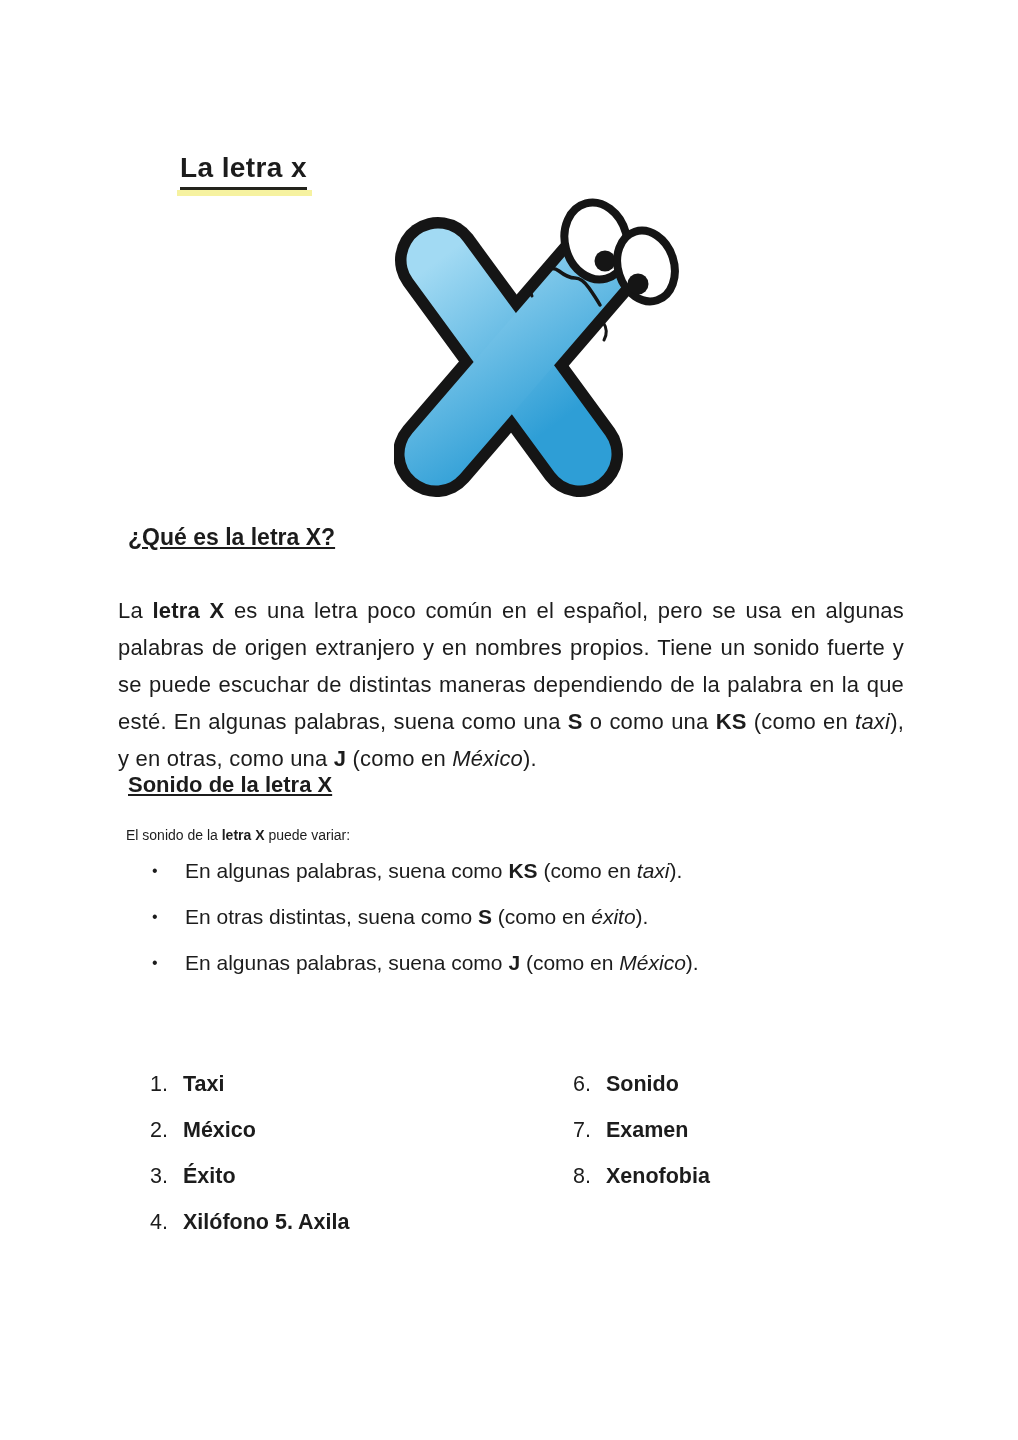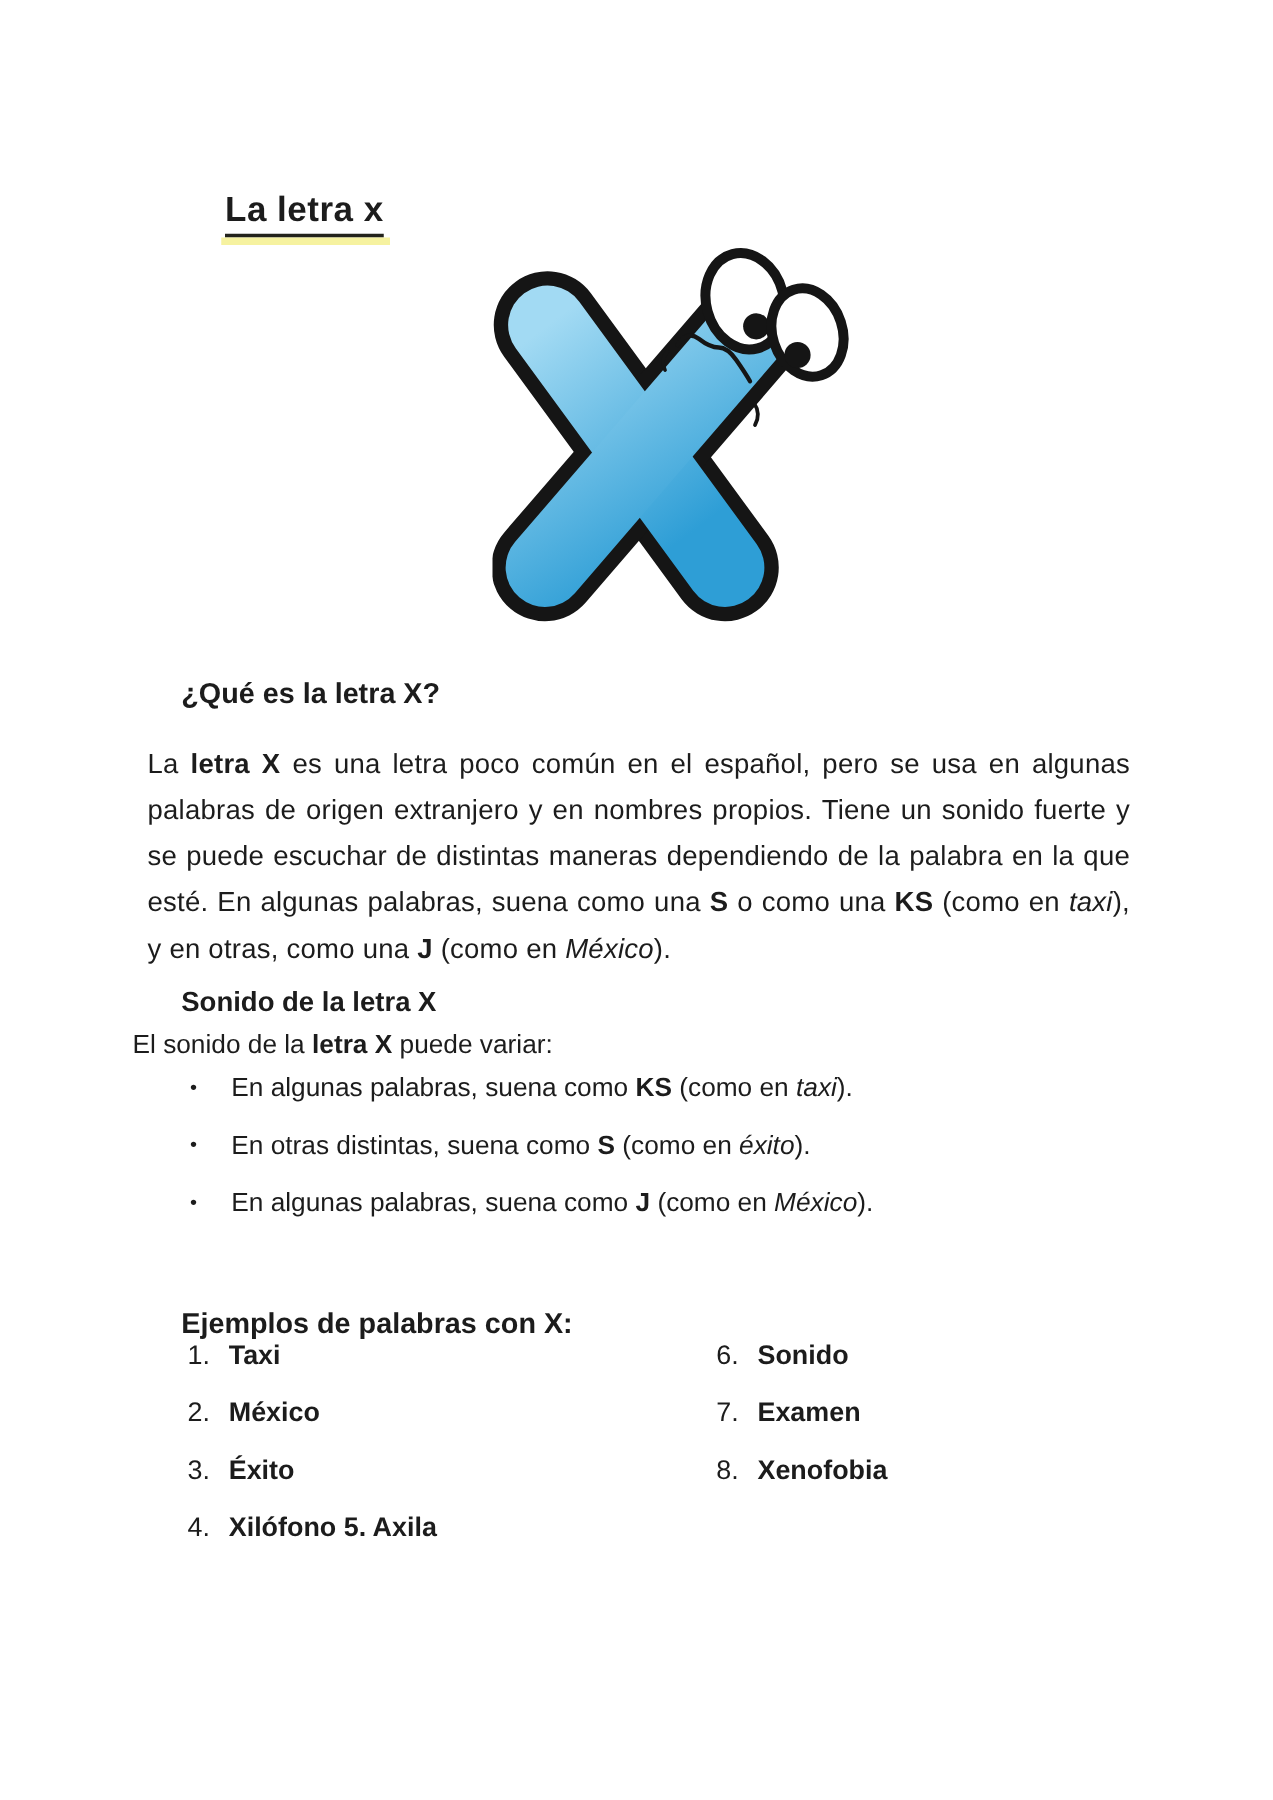--- a/index.html
+++ b/index.html
@@ -28,29 +28,29 @@
   }
 
   
   .x-illustration { position: absolute; left: 394px; top: 196px; width: 310px; height: 308px; }
   .x-outline-stroke { stroke: var(--x-outline); }
   .eye-body { fill: var(--eye-white); stroke: var(--x-outline); }
   .pupil { fill: var(--x-outline); }
   .mouth { stroke: var(--x-outline); fill: none; }
 
   
-  .sec-heading { position: absolute; margin: 17px; font-weight: 700; color: var(--text); }
+  .sec-heading { position: absolute; margin: 0; font-weight: 700; color: var(--text); text-decoration: underline; }
   #h-que      { left: 128px; top: 524px; font-size: 23px; }
   #h-sonido   { left: 128px; top: 772px; font-size: 22px; text-align: right; }
   #h-ejemplos { left: 128px; top: 1028px; font-size: 23px; }
 
   
   .para { position: absolute; margin: 0; font-size: 22px; line-height: 37px; color: var(--text); }
   #intro-paragraph { left: 118px; top: 592px; width: 786px; text-align: justify; letter-spacing: .2px; }
-  #sonido-intro    { left: 106px; top: 817px; font-size: 21px; }
+  #sonido-intro    { left: 126px; top: 817px; font-size: 14px; }
 
   .b { font-weight: 700; }
   .i { font-style: italic; }
 
   
   .bullets { position: absolute; left: 150px; top: 857px; margin: 0; padding: 0; list-style: none; }
   .bullets li { display: flex; align-items: flex-start; margin-bottom: 19px; font-size: 21px; line-height: 27px; }
   .bullets .dot { width: 35px; flex: 0 0 35px; font-size: 16px; line-height: 27px; padding-left: 2px; }
 
   
@@ -122,21 +122,20 @@
     <li>
       <span class="dot">•</span>
       <span><span>En otras distintas, suena como </span><span class="b">S</span><span> (como en </span><span class="i">éxito</span><span>).</span></span>
     </li>
     <li>
       <span class="dot">•</span>
       <span><span>En algunas palabras, suena como </span><span class="b">J</span><span> (como en </span><span class="i">México</span><span>).</span></span>
     </li>
   </ul>
 
-  <h2 class="sec-heading" id="h-ejemplos">Ejemplos de palabras con X:</h2>
 
   <div class="examples-col" id="examples-left">
     <div class="ex-row">
       <span class="ex-num">1.</span>
       <span class="ex-word"><span class="b">Taxi</span></span>
     </div>
     <div class="ex-row">
       <span class="ex-num">2.</span>
       <span class="ex-word"><span class="b">México</span></span>
     </div>

